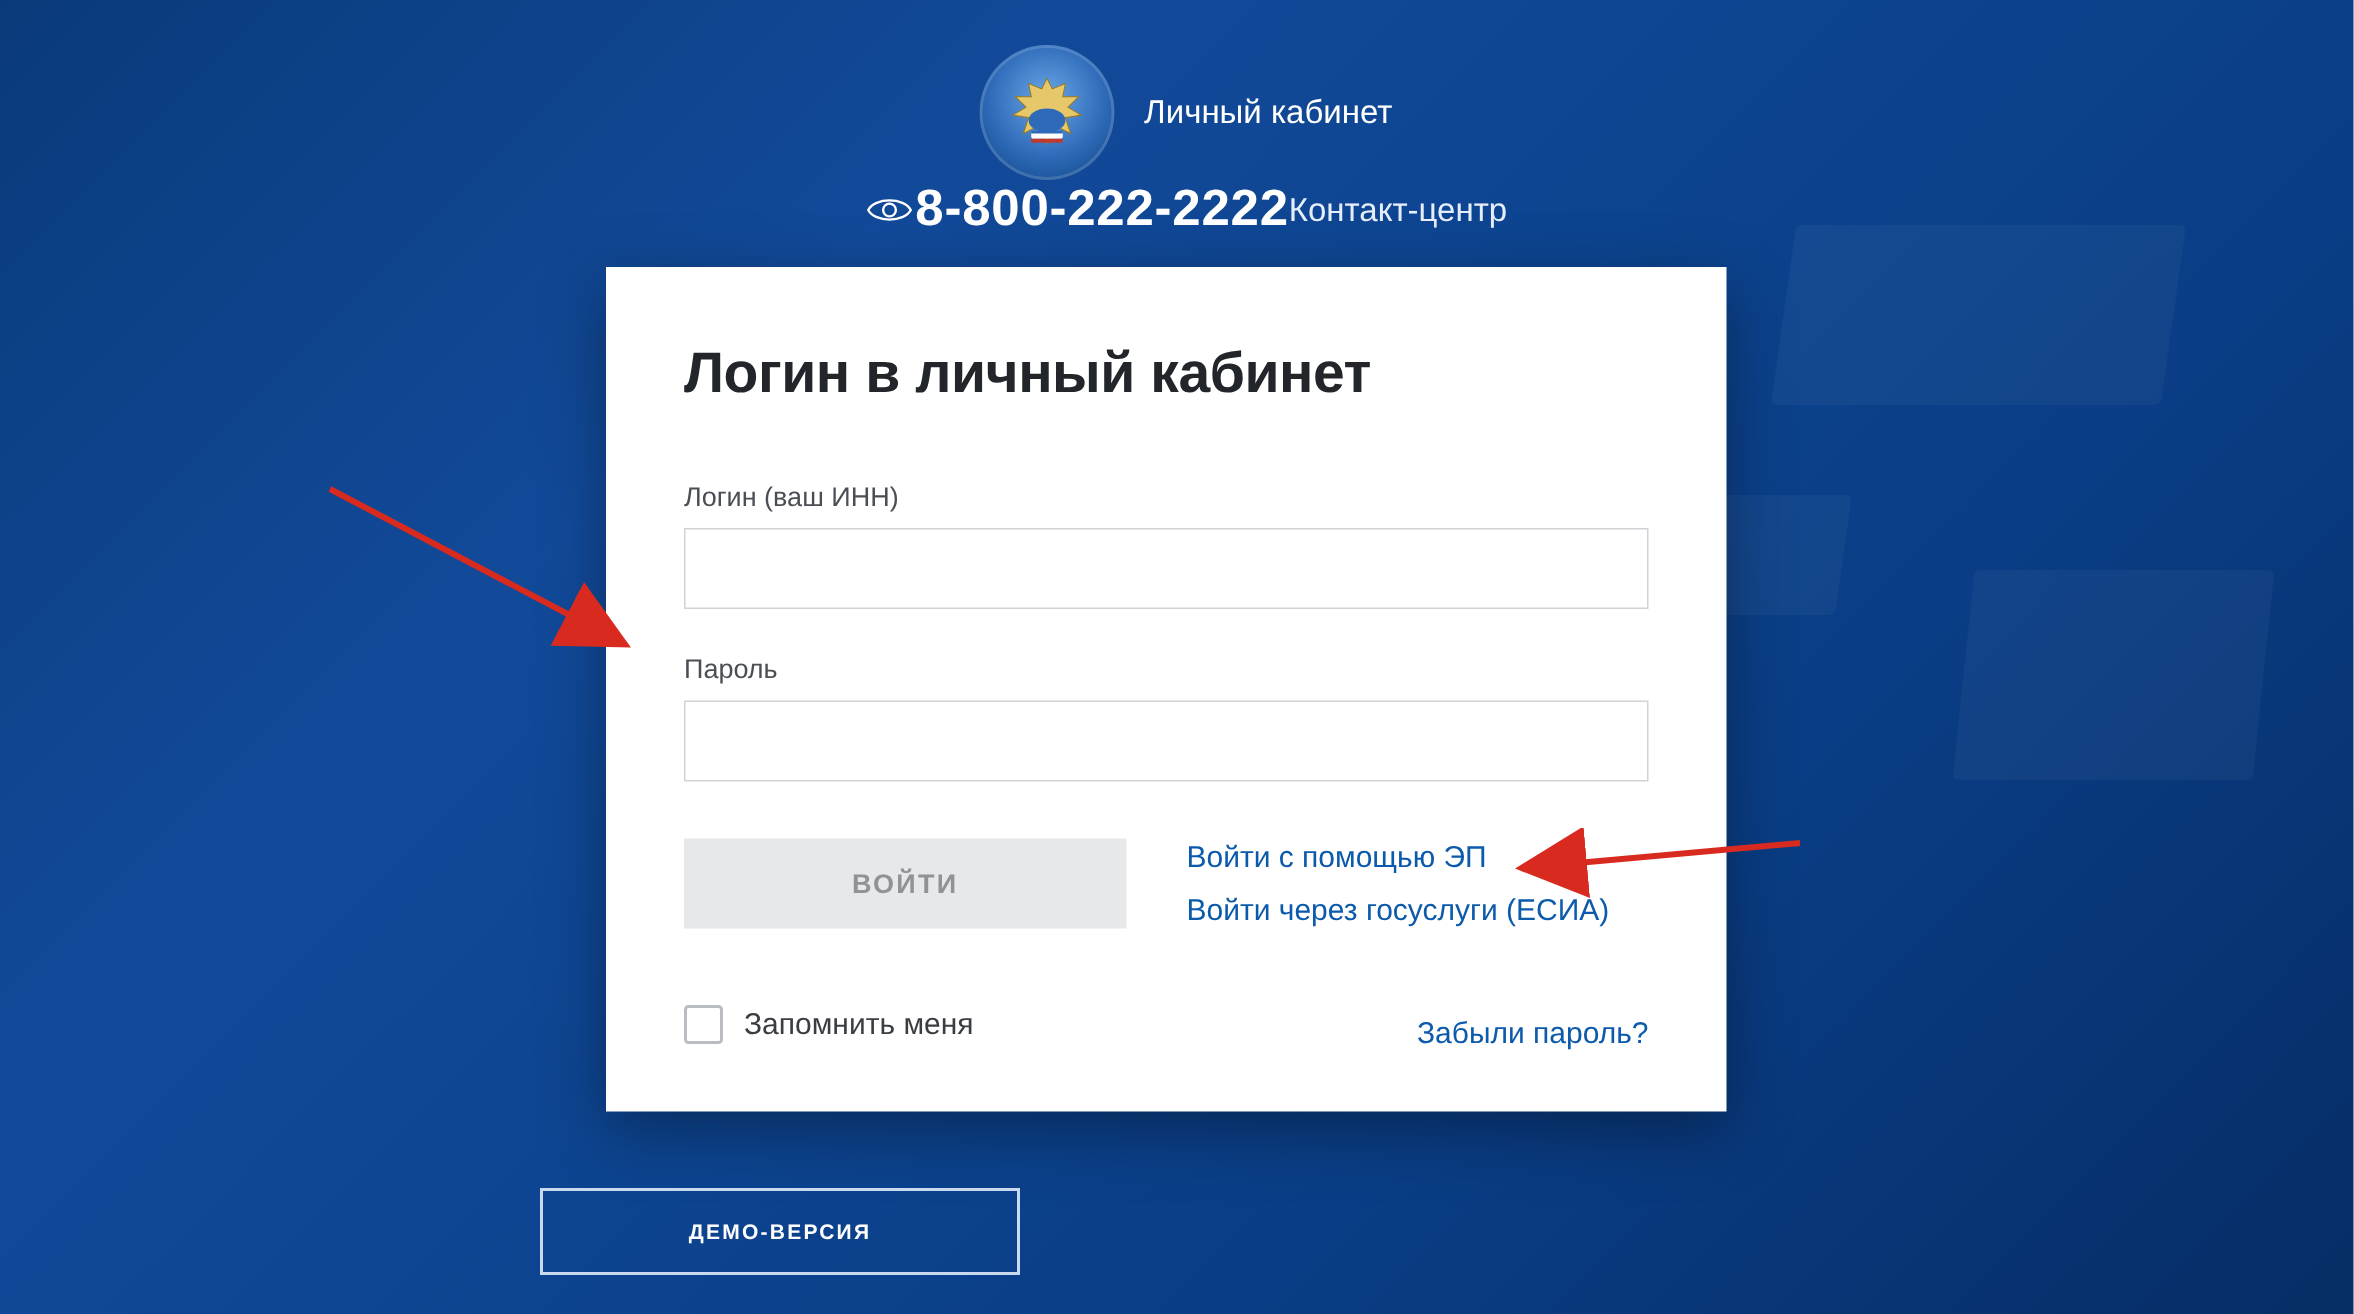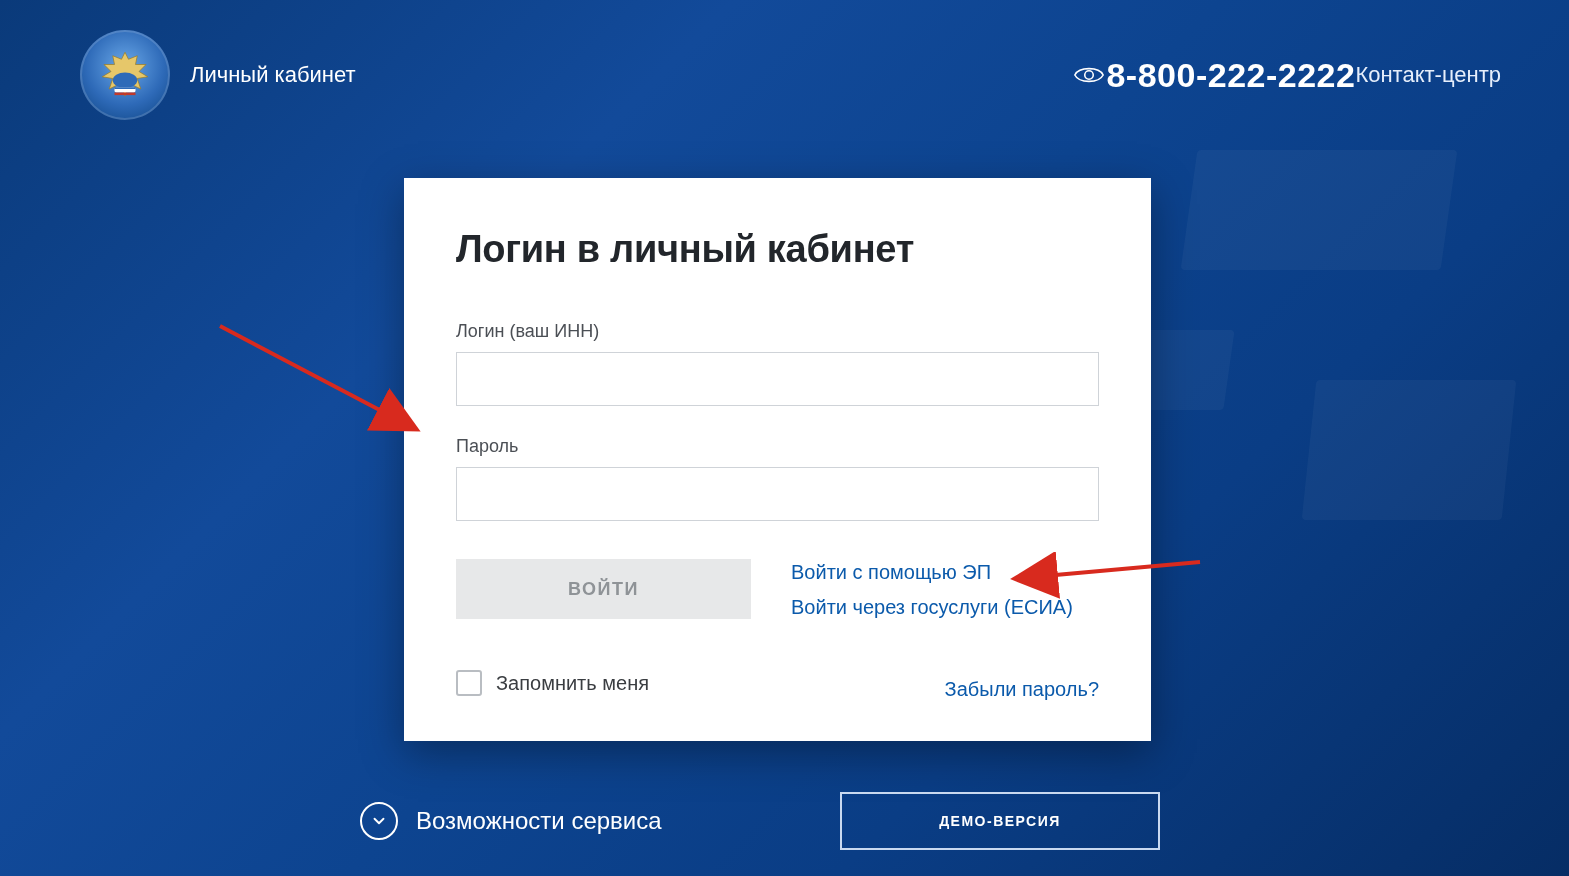--- a/index.html
+++ b/index.html
@@ -19,20 +19,21 @@
   }
   .bg-rect.r1 { right: 120px; top: 150px; width: 260px; height: 120px; transform: skewX(-8deg); }
   .bg-rect.r2 { right: 60px;  top: 380px; width: 200px; height: 140px; transform: skewX(-6deg); }
   .bg-rect.r3 { right: 340px; top: 330px; width: 120px; height: 80px;  transform: skewX(-8deg); }
 
   .header {
     display: flex;
     align-items: center;
     justify-content: space-between;
     padding: 30px 68px 0 80px;
+    flex-direction: column;
   }
   .brand {
     display: flex;
     align-items: center;
     gap: 20px;
   }
   .logo {
     width: 90px;
     height: 90px;
     border-radius: 50%;
@@ -256,28 +257,20 @@
   <div class="bottom-row">
     <label class="remember">
       <span class="checkbox"></span>
       <span>Запомнить меня</span>
     </label>
     <a class="forgot">Забыли пароль?</a>
   </div>
 </div>
 
 <div class="footer-bar">
-  <div class="capabilities">
-    <span class="chevron-circle">
-      <svg viewBox="0 0 24 24" fill="none" stroke="#fff" stroke-width="2.5" stroke-linecap="round" stroke-linejoin="round">
-        <polyline points="6 9 12 15 18 9"></polyline>
-      </svg>
-    </span>
-    <span>Возможности сервиса</span>
-  </div>
   <button class="demo-btn">ДЕМО-ВЕРСИЯ</button>
 </div>
 
 <svg class="arrow" style="left:210px; top:316px;" width="220" height="130">
   <defs>
     <marker id="ah1" markerWidth="12" markerHeight="12" refX="9" refY="6" orient="auto">
       <path d="M0,0 L12,6 L0,12 Z" fill="#d82a1e"></path>
     </marker>
   </defs>
   <line x1="10" y1="10" x2="200" y2="110" stroke="#d82a1e" stroke-width="4" marker-end="url(#ah1)"></line>

